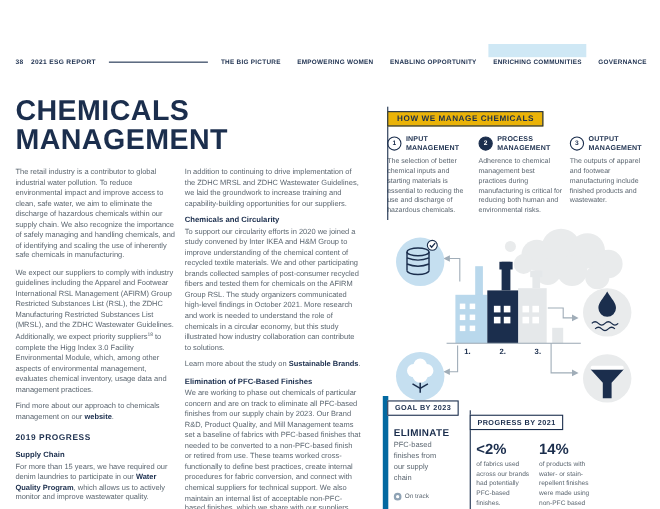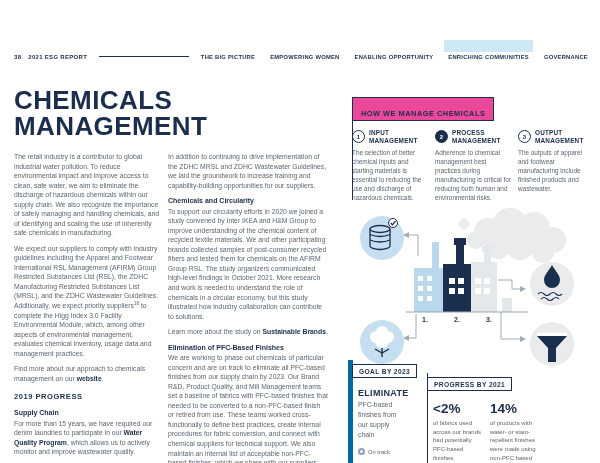--- a/index.html
+++ b/index.html
@@ -29,22 +29,22 @@
   .subhead{font-size:7px;font-weight:bold;color:#1b2e4d;margin:2px 0 1px 0;}
   .sechead{font-size:7.6px;font-weight:800;color:#1b2e4d;letter-spacing:.5px;margin:9px 0 5px 0;}
   .bold-ink{font-weight:bold;color:#1b2e4d;}
   .inline-link{font-weight:bold;color:#1b2e4d;cursor:pointer;}
   sup{font-size:4.5px;}
   .footnote{position:absolute;left:14px;top:432px;width:310px;font-size:5.5px;color:#6a7580;}
 
   
   .panel{position:absolute;left:352px;top:57px;width:244px;}
   .panel-rule{position:absolute;left:0;top:0;height:103px;width:0;border-left:1px solid #1b2e4d;}
-  .panel-header{display:inline-block;border:1px solid #1b2e4d;padding:11px 8px 2px 8px;
-                font-size:7.4px;font-weight:800;color:#1b2e4d;letter-spacing:.5px;background:#ec4899;position:relative;}
+  .panel-header{display:inline-block;border:1px solid #1b2e4d;padding:1px 8px 2px 8px;
+                font-size:7.4px;font-weight:800;color:#1b2e4d;letter-spacing:.5px;background:#eab308;position:relative;}
   .steps{display:flex;gap:7px;margin-top:8px;}
   .step{width:76px;}
   .step-head{display:flex;gap:4px;align-items:flex-start;}
   .step-num{flex:0 0 auto;width:11px;height:11px;border-radius:50%;border:1px solid #1b2e4d;
             color:#1b2e4d;font-size:6px;font-weight:bold;display:flex;align-items:center;justify-content:center;margin-top:1px;}
   .step-num.filled{background:#1b2e4d;color:#fff;}
   .step-heading{font-size:6.4px;font-weight:800;color:#1b2e4d;line-height:1.25;letter-spacing:.2px;width:52px;}
   .step-text{font-size:6.4px;color:#5b6670;line-height:1.42;margin-top:3px;}
 
   .illus{position:absolute;left:348px;top:162px;}

